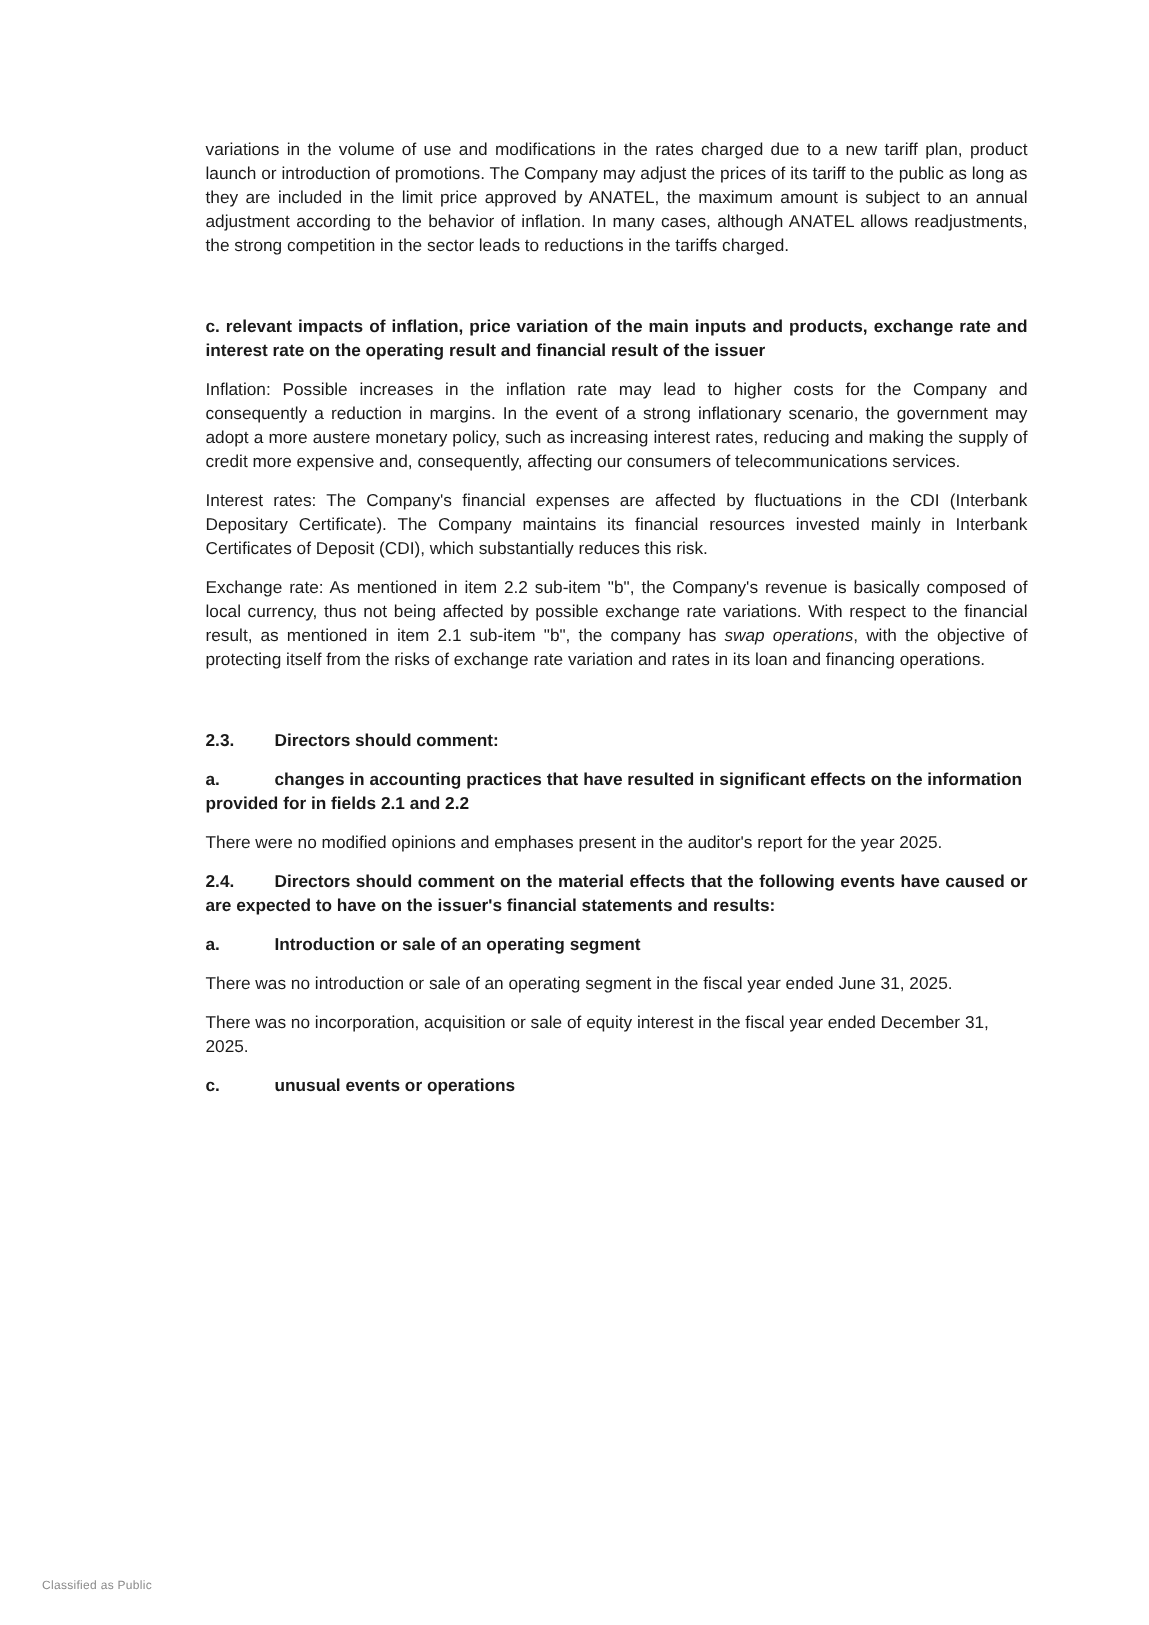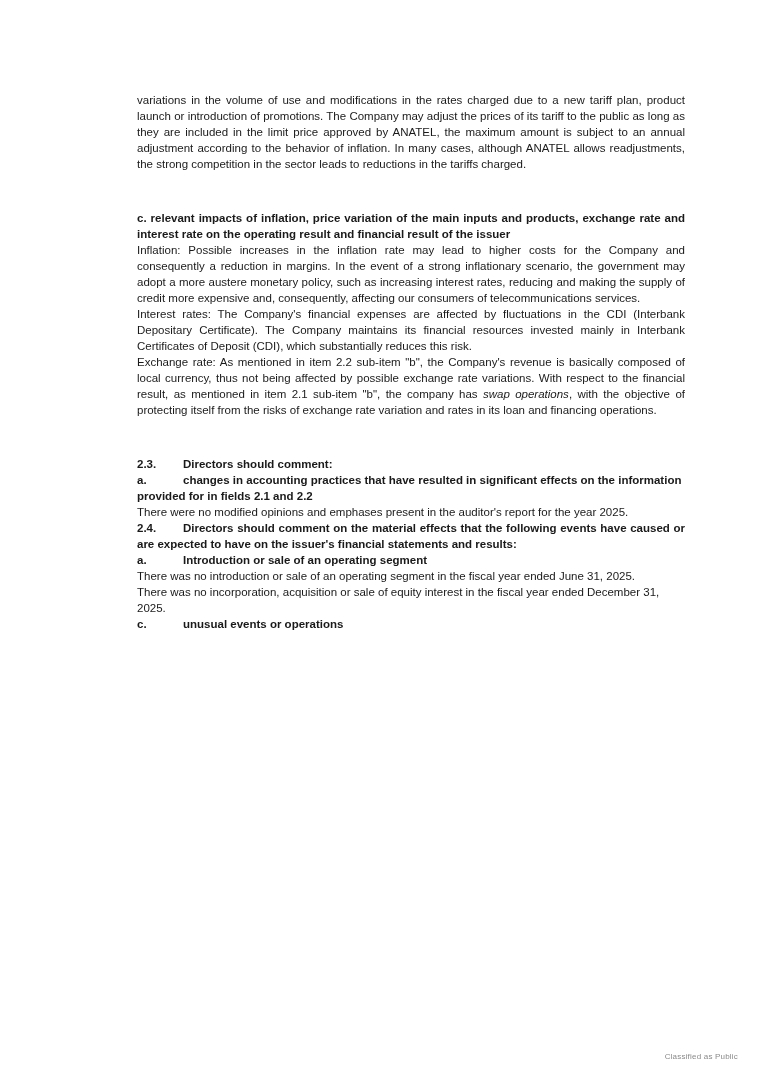--- a/index.html
+++ b/index.html
@@ -18,34 +18,34 @@
   }
   .content {
     position: absolute;
     top: 92px;
     left: 109px;
     width: 548px;
     font-size: 11.5px;
     line-height: 16px;
     color: #1a1a1a;
   }
-  .para { margin-top: 0; }
+  .para { margin-top: 10px; }
   .para:first-child { margin-top: 0; }
   .justify { text-align: justify; }
   .bold { font-weight: bold; }
   .mt-lg { margin-top: 38px; }
   .lbl { display: inline-block; width: 46px; }
   .u { text-decoration: underline; }
   em { font-style: italic; }
   .footer {
     position: absolute;
     left: 0;
     right: 0;
     bottom: 22px;
-    text-align: right;
+    text-align: left;
     font-size: 8px;
     color: #8a8a8a;
     letter-spacing: 0.2px;
   }
 </style>
 </head>
 <body>
 
 <div class="page">
   <div class="content">

